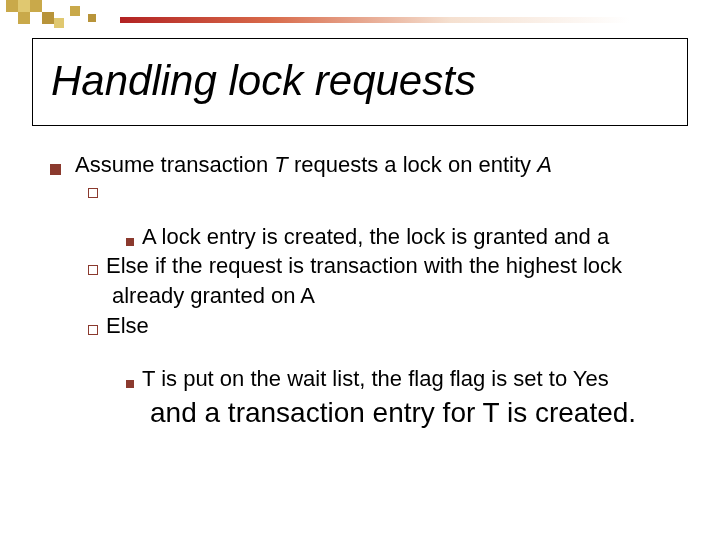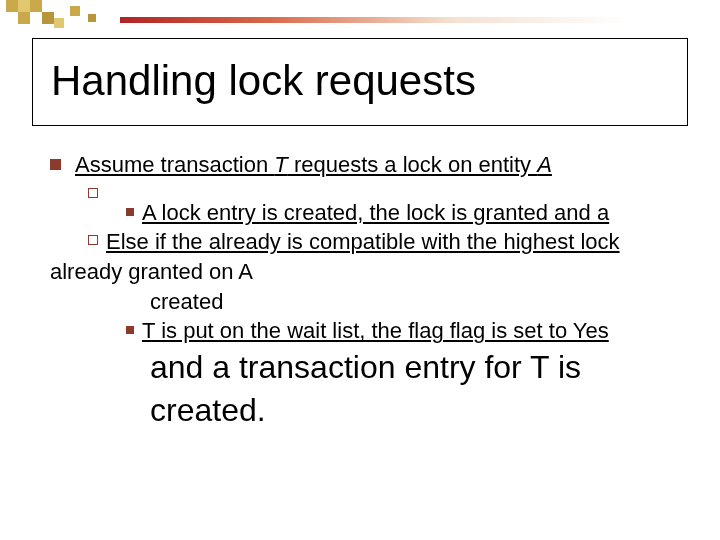--- a/index.html
+++ b/index.html
@@ -21,35 +21,36 @@
     position: absolute;
     top: 17px; left: 120px; right: 0px; height: 6px;
     background: linear-gradient(to right, #b22222 0%, #d86a4a 25%, #f5e0d0 55%, #ffffff 85%);
   }
   .title-box {
     position: absolute;
     top: 38px; left: 32px; right: 32px;
     border: 1.5px solid #000;
     padding: 18px 18px 20px 18px;
     background: #fff;
+    font-style: italic;
   }
   .title-box h1 {
     font-size: 42px;
     font-weight: 400;
     letter-spacing: 0px;
     color: #000;
   }
   .content {
     position: absolute;
     top: 150px; left: 50px; right: 40px;
     font-size: 22px;
     line-height: 1.35;
     color: #000;
   }
-  .bullet-row { display: flex; align-items: flex-start; text-decoration: underline; }
+  .bullet-row { display: flex; align-items: center; }
   .b-square-fill {
     width: 11px; height: 11px;
     background: #8b3a2e;
     flex: 0 0 auto;
     margin-top: 9px;
     margin-right: 14px;
   }
   .b-square-small {
     width: 8px; height: 8px;
     background: #8b3a2e;
@@ -60,25 +61,25 @@
   .b-square-outline {
     width: 10px; height: 10px;
     border: 1.5px solid #8b3a2e;
     background: #fff;
     flex: 0 0 auto;
     margin-top: 8px;
     margin-right: 8px;
   }
   .lvl1 { margin-left: 0; }
   .lvl2 { margin-left: 38px; }
-  .lvl3 { margin-left: 76px; }
+  .lvl3 { margin-left: 76px; margin-top: 24px; }
   .cont-lvl3 { margin-left: 100px; }
-  .cont-lvl2 { }
+  .cont-lvl2 { margin-left: 62px; }
   .ital { font-style: italic; }
-  .final-line { margin-left: 100px; font-size: 32px; }
+  .final-line { margin-left: 100px; font-size: 28px; }
 </style>
 </head>
 <body>
 
 <div class="deco-top">
   <div class="sq" style="left:6px; top:0px; width:12px; height:12px; background:#c9a94a;"></div>
   <div class="sq" style="left:18px; top:0px; width:12px; height:12px; background:#e0c870;"></div>
   <div class="sq" style="left:18px; top:12px; width:12px; height:12px; background:#c9a94a;"></div>
   <div class="sq" style="left:30px; top:0px; width:12px; height:12px; background:#c9a94a;"></div>
   <div class="sq" style="left:42px; top:12px; width:12px; height:12px; background:#b8943a;"></div>
@@ -105,26 +106,29 @@
     <div class="b-square-outline"></div>
   </div>
 
   <div class="bullet-row lvl3">
     <div class="b-square-small"></div>
     <div>A lock entry is created, the lock is granted and a</div>
   </div>
 
   <div class="bullet-row lvl2">
     <div class="b-square-outline"></div>
-    <div>Else if the already is compatible with the highest lock</div>
+    <div>Else if the request is transaction with the highest lock</div>
   </div>
   <div class="cont-lvl2">already granted on A</div>
 
-  <div class="cont-lvl3">created</div>
 
+  <div class="bullet-row lvl2">
+    <div class="b-square-outline"></div>
+    <div>Else</div>
+  </div>
 
   <div class="bullet-row lvl3">
     <div class="b-square-small"></div>
     <div>T is put on the wait list, the flag flag is set to Yes</div>
   </div>
 
   <div class="final-line">and a transaction entry for T is created.</div>
 
 </div>
 

